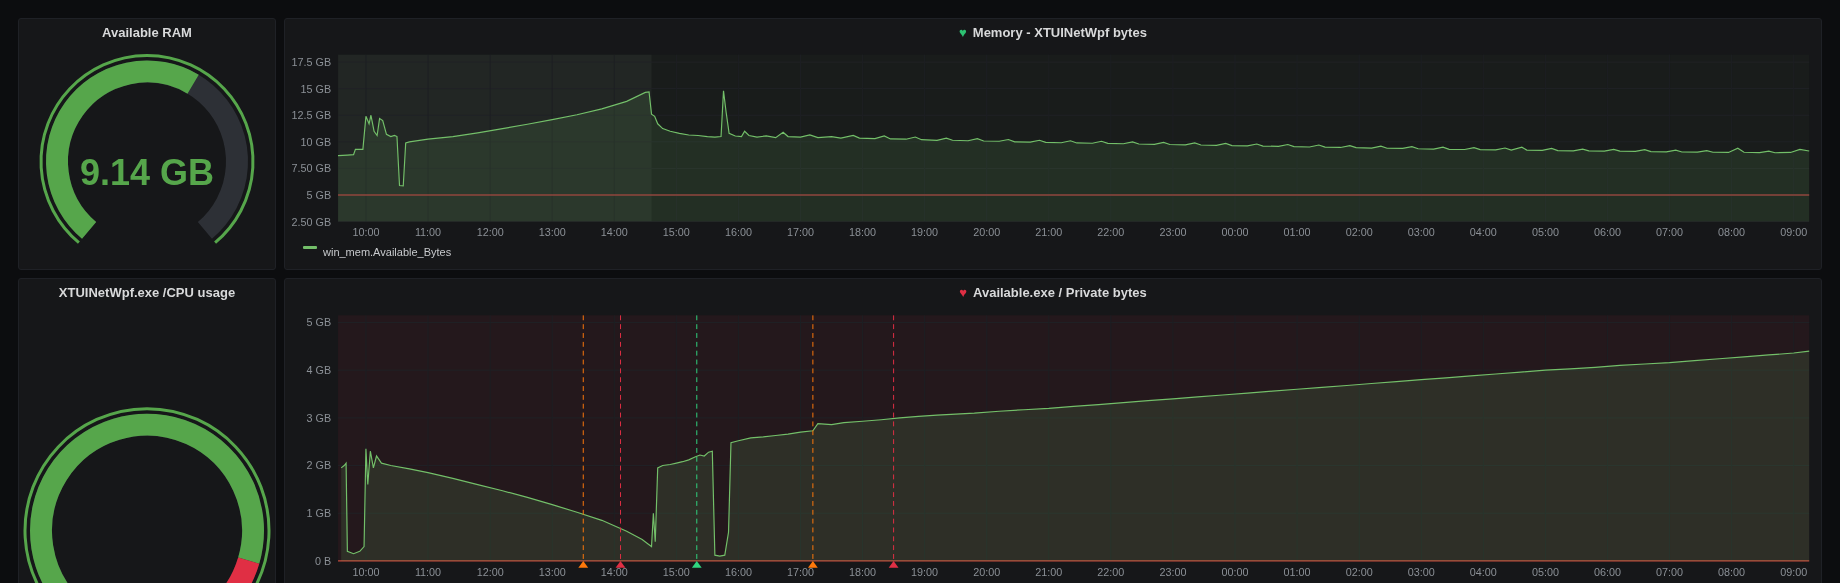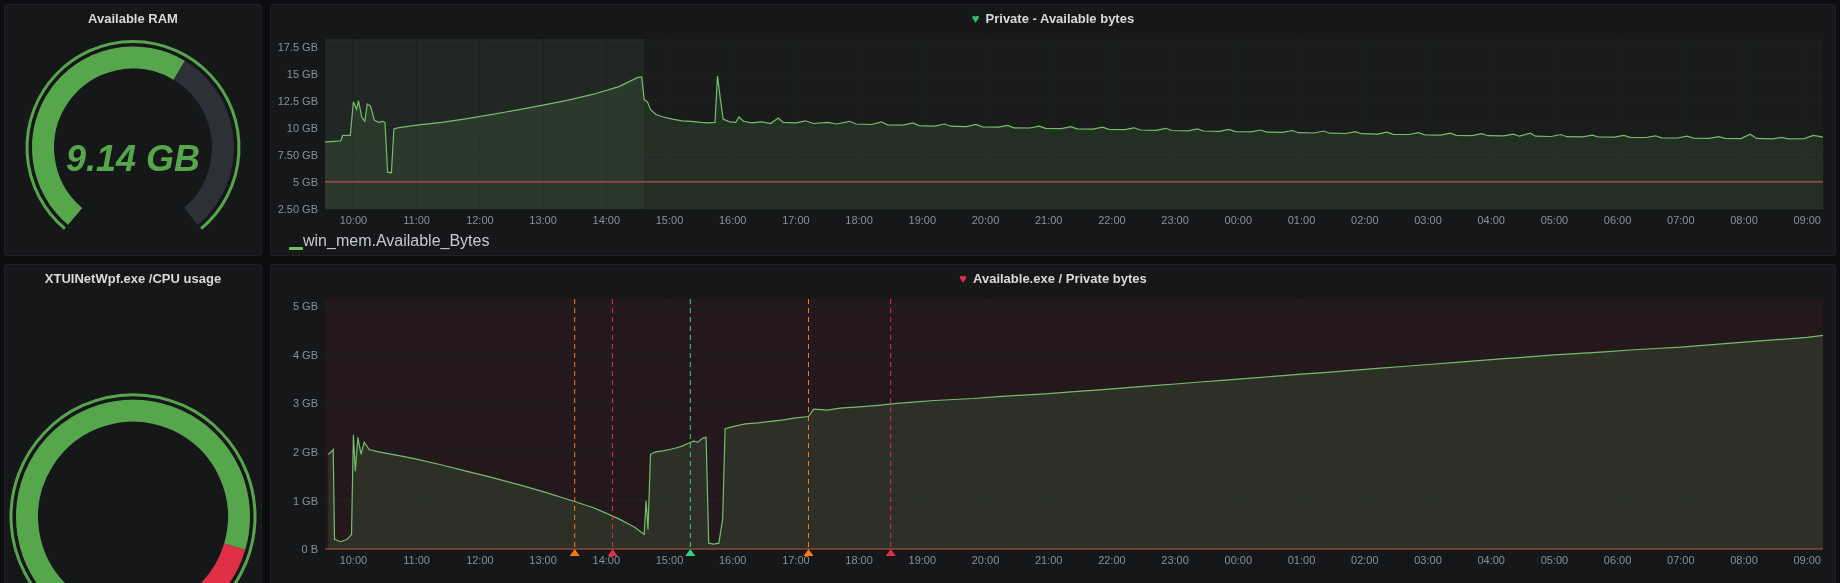--- a/index.html
+++ b/index.html
@@ -1,28 +1,28 @@
 <!DOCTYPE html>
 <html><head>
 <meta charset="utf-8">
 <style>
   html,body{margin:0;padding:0;background:#0c0d0f;}
   body{width:1840px;height:583px;overflow:hidden;font-family:"Liberation Sans",sans-serif;}
   .dashboard{display:grid;grid-template-columns:258px 1fr;grid-template-rows:252px 392px;gap:8px;
-    padding:4px;width:1840px;height:583px;box-sizing:border-box;overflow:hidden;}
+    padding:18px;width:1840px;height:583px;box-sizing:border-box;overflow:hidden;}
   .panel{background:#161719;border:1px solid #1f2126;border-radius:3px;display:flex;flex-direction:column;
     position:relative;overflow:hidden;box-sizing:border-box;}
   .panel-header{height:26px;flex:0 0 auto;display:flex;align-items:center;justify-content:center;gap:6px;
     color:#d8d9da;font-size:13px;font-weight:bold;cursor:pointer;user-select:none;}
   .heart{font-size:13px;line-height:1;}
   svg.chart{display:block;width:100%;}
   #chart-mem{height:200px;}
   #chart-priv{height:280px;}
   svg text.tick{fill:#8b9096;font-family:"Liberation Sans",sans-serif;font-size:11px;}
-  .legend{display:flex;align-items:flex-end;padding:1px 0 0 18px;font-size:16px;color:#c7c9cc;cursor:pointer;}
+  .legend{display:flex;align-items:flex-start;gap:6px;padding:1px 0 0 18px;font-size:11px;color:#c7c9cc;cursor:pointer;}
   .legend .swatch{width:14px;height:3px;border-radius:1px;background:#73bf69;}
   .gauge-wrap{flex:1 1 auto;position:relative;}
   .gauge-wrap svg{position:absolute;inset:0;width:100%;height:100%;}
   .gauge-value{position:absolute;left:0;right:0;top:57%;transform:translateY(-50%);
     text-align:center;font-size:36px;font-weight:bold;color:#56a64b;}
 </style>
 </head>
 <body>
 
 <div class="dashboard">
@@ -30,28 +30,28 @@
   <section class="panel">
     <div class="panel-header">
       <span>Available RAM</span>
     </div>
     <div class="gauge-wrap">
       <svg id="gauge-ram" viewBox="0 0 256 224">
           <path d="M 70.1 185.4 A 90 90 0 1 1 185.9 185.4" fill="none" stroke="#2d3036" stroke-width="22"></path>
           <path d="M 70.1 185.4 A 90 90 0 0 1 174.1 39.2" fill="none" stroke="#56a64b" stroke-width="22"></path>
           <path d="M 59.9 197.7 A 106 106 0 1 1 196.1 197.7" fill="none" stroke="#56a64b" stroke-width="3"></path>
         </svg>
-      <div class="gauge-value" style="color: rgb(86, 166, 75); font-style: italic;">9.14 GB</div>
+      <div class="gauge-value" style="color: rgb(86, 166, 75);">9.14 GB</div>
     </div>
   </section>
 
   <section class="panel">
     <div class="panel-header">
       <span class="heart" style="color: rgb(45, 194, 114);">♥</span>
-      <span>Private - Available bytes</span>
+      <span>Memory - XTUINetWpf bytes</span>
     </div>
     <svg id="chart-mem" class="chart" viewBox="0 0 1564 200">
         <rect x="54" y="8" width="1498" height="170" fill="rgba(115,191,105,0.03)"></rect>
         <rect x="54.0" y="8" width="319.2" height="170" fill="rgba(205,220,205,0.055)"></rect>
         <line x1="54" x2="1552" y1="178.0" y2="178.0" stroke="#202226" stroke-width="1"></line>
         <text x="47" y="182.0" text-anchor="end" class="tick">2.50 GB</text>
         <line x1="54" x2="1552" y1="150.9" y2="150.9" stroke="#202226" stroke-width="1"></line>
         <text x="47" y="154.9" text-anchor="end" class="tick">5 GB</text>
         <line x1="54" x2="1552" y1="123.9" y2="123.9" stroke="#202226" stroke-width="1"></line>
         <text x="47" y="127.9" text-anchor="end" class="tick">7.50 GB</text>

